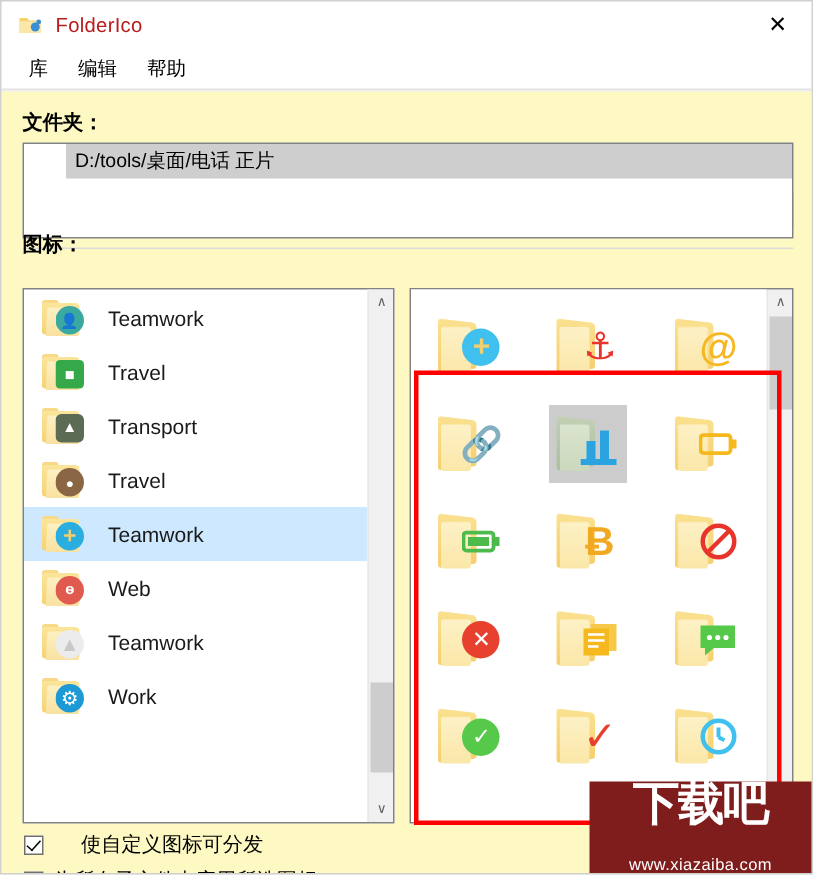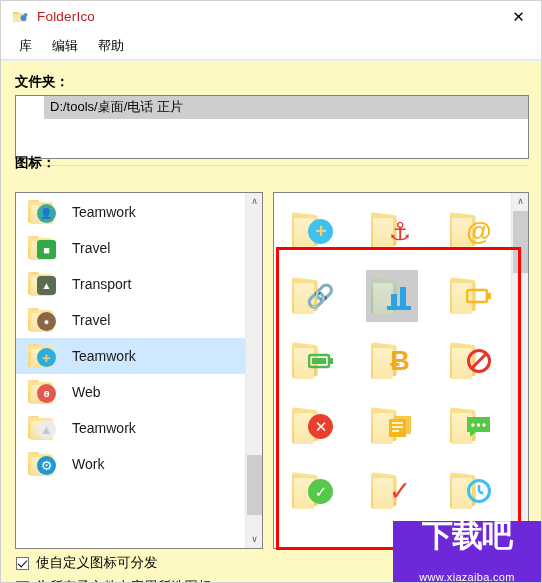--- a/index.html
+++ b/index.html
@@ -399,21 +399,21 @@
   
   .checkrow {
     position: absolute;
     left: 15px;
     display: flex;
     align-items: center;
     font-size: 13.5px;
     color: #000;
     cursor: default;
   }
-  .checkrow.r1 { top: 493px; }
+  .checkrow.r1 { top: 493px; gap: 18px; }
   .checkrow.r2 { top: 517px; }
   .checkbox {
     width: 13px;
     height: 13px;
     border: 1px solid #707070;
     background: #fff;
     margin-right: 7px;
     position: relative;
     flex: none;
     box-sizing: border-box;
@@ -444,21 +444,21 @@
   }
 
   
   .watermark {
     position: absolute;
     right: 0;
     bottom: 0;
     width: 148px;
     height: 61px;
     z-index: 30;
-    background: #6d28d9;
+    background: #7f1d1d;
     color: #fff;
     display: flex;
     flex-direction: column;
     align-items: center;
     justify-content: center;
   }
   .watermark .wm-main {
     font-size: 31px;
     font-weight: bold;
     line-height: 1;

